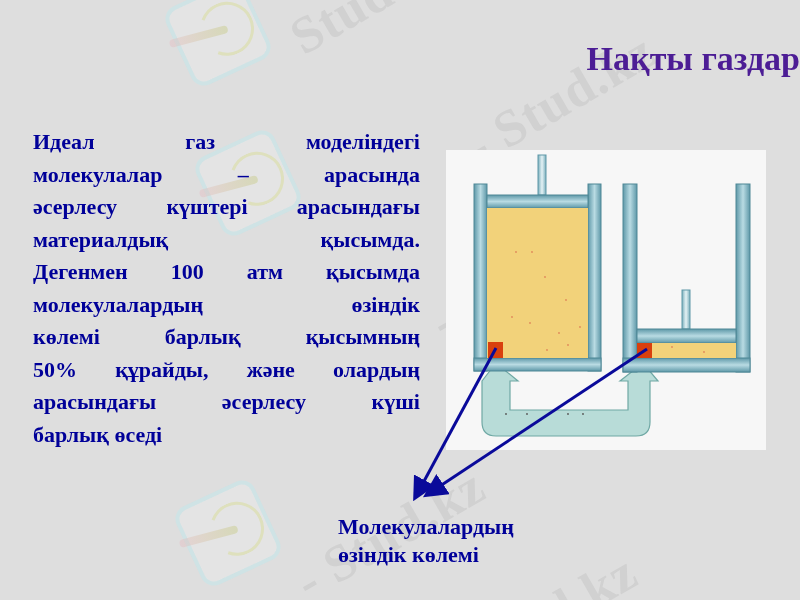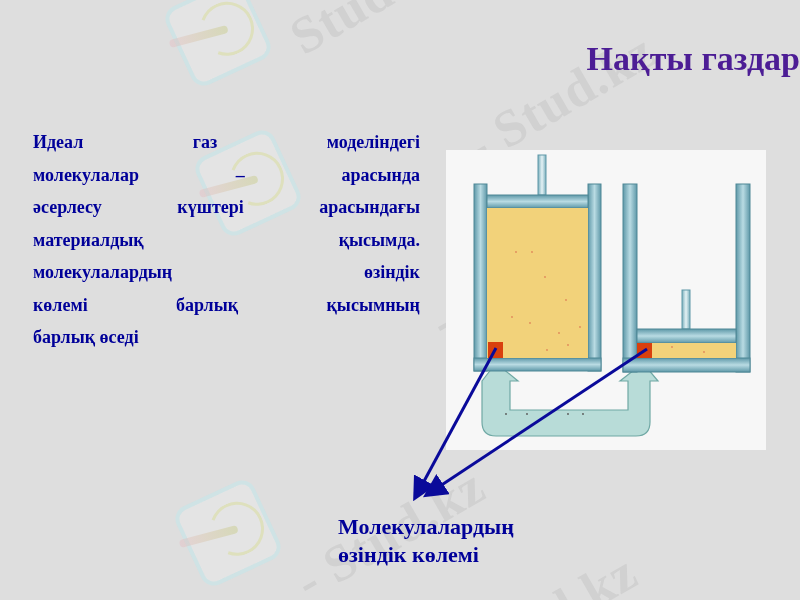--- a/index.html
+++ b/index.html
@@ -64,21 +64,21 @@
       font-size: 34px;
       font-weight: bold;
       color: #4c1d95;
       margin: 0;
     }
     .body-text {
       position: absolute;
       left: 33px;
       top: 126px;
       width: 387px;
-      font-size: 18px;
+      font-size: 22px;
       line-height: 32.5px;
       font-weight: bold;
       color: #000099;
       text-align: justify;
       margin: 0;
     }
     .body-text .line {
       display: block;
       text-align: justify;
       text-align-last: justify;
@@ -136,22 +136,25 @@
   <div class="wm-text" style="left:280px; top:15px;">Stud.kz</div>
 </div>
 
 <h1 class="title">Нақты газдар</h1>
 
 <div class="body-text">
   <span class="line">Идеал газ моделіндегі</span>
   <span class="line">молекулалар – арасында</span>
   <span class="line">әсерлесу күштері арасындағы</span>
   <span class="line">материалдық қысымда.</span>
+  <span class="line">Дегенмен 100 атм қысымда</span>
   <span class="line">молекулалардың өзіндік</span>
   <span class="line">көлемі барлық қысымның</span>
+  <span class="line">50% құрайды, және олардың</span>
+  <span class="line">арасындағы әсерлесу күші</span>
   <span class="line last">барлық өседі</span>
 </div>
 
 <div class="figure">
   <svg width="320" height="300" viewBox="0 0 320 300" xmlns="http://www.w3.org/2000/svg">
     <defs>
       <linearGradient id="wallV" x1="0" x2="1" y1="0" y2="0">
         <stop offset="0" stop-color="#5e98a8"></stop>
         <stop offset="0.5" stop-color="#b9dbe3"></stop>
         <stop offset="1" stop-color="#5e98a8"></stop>

